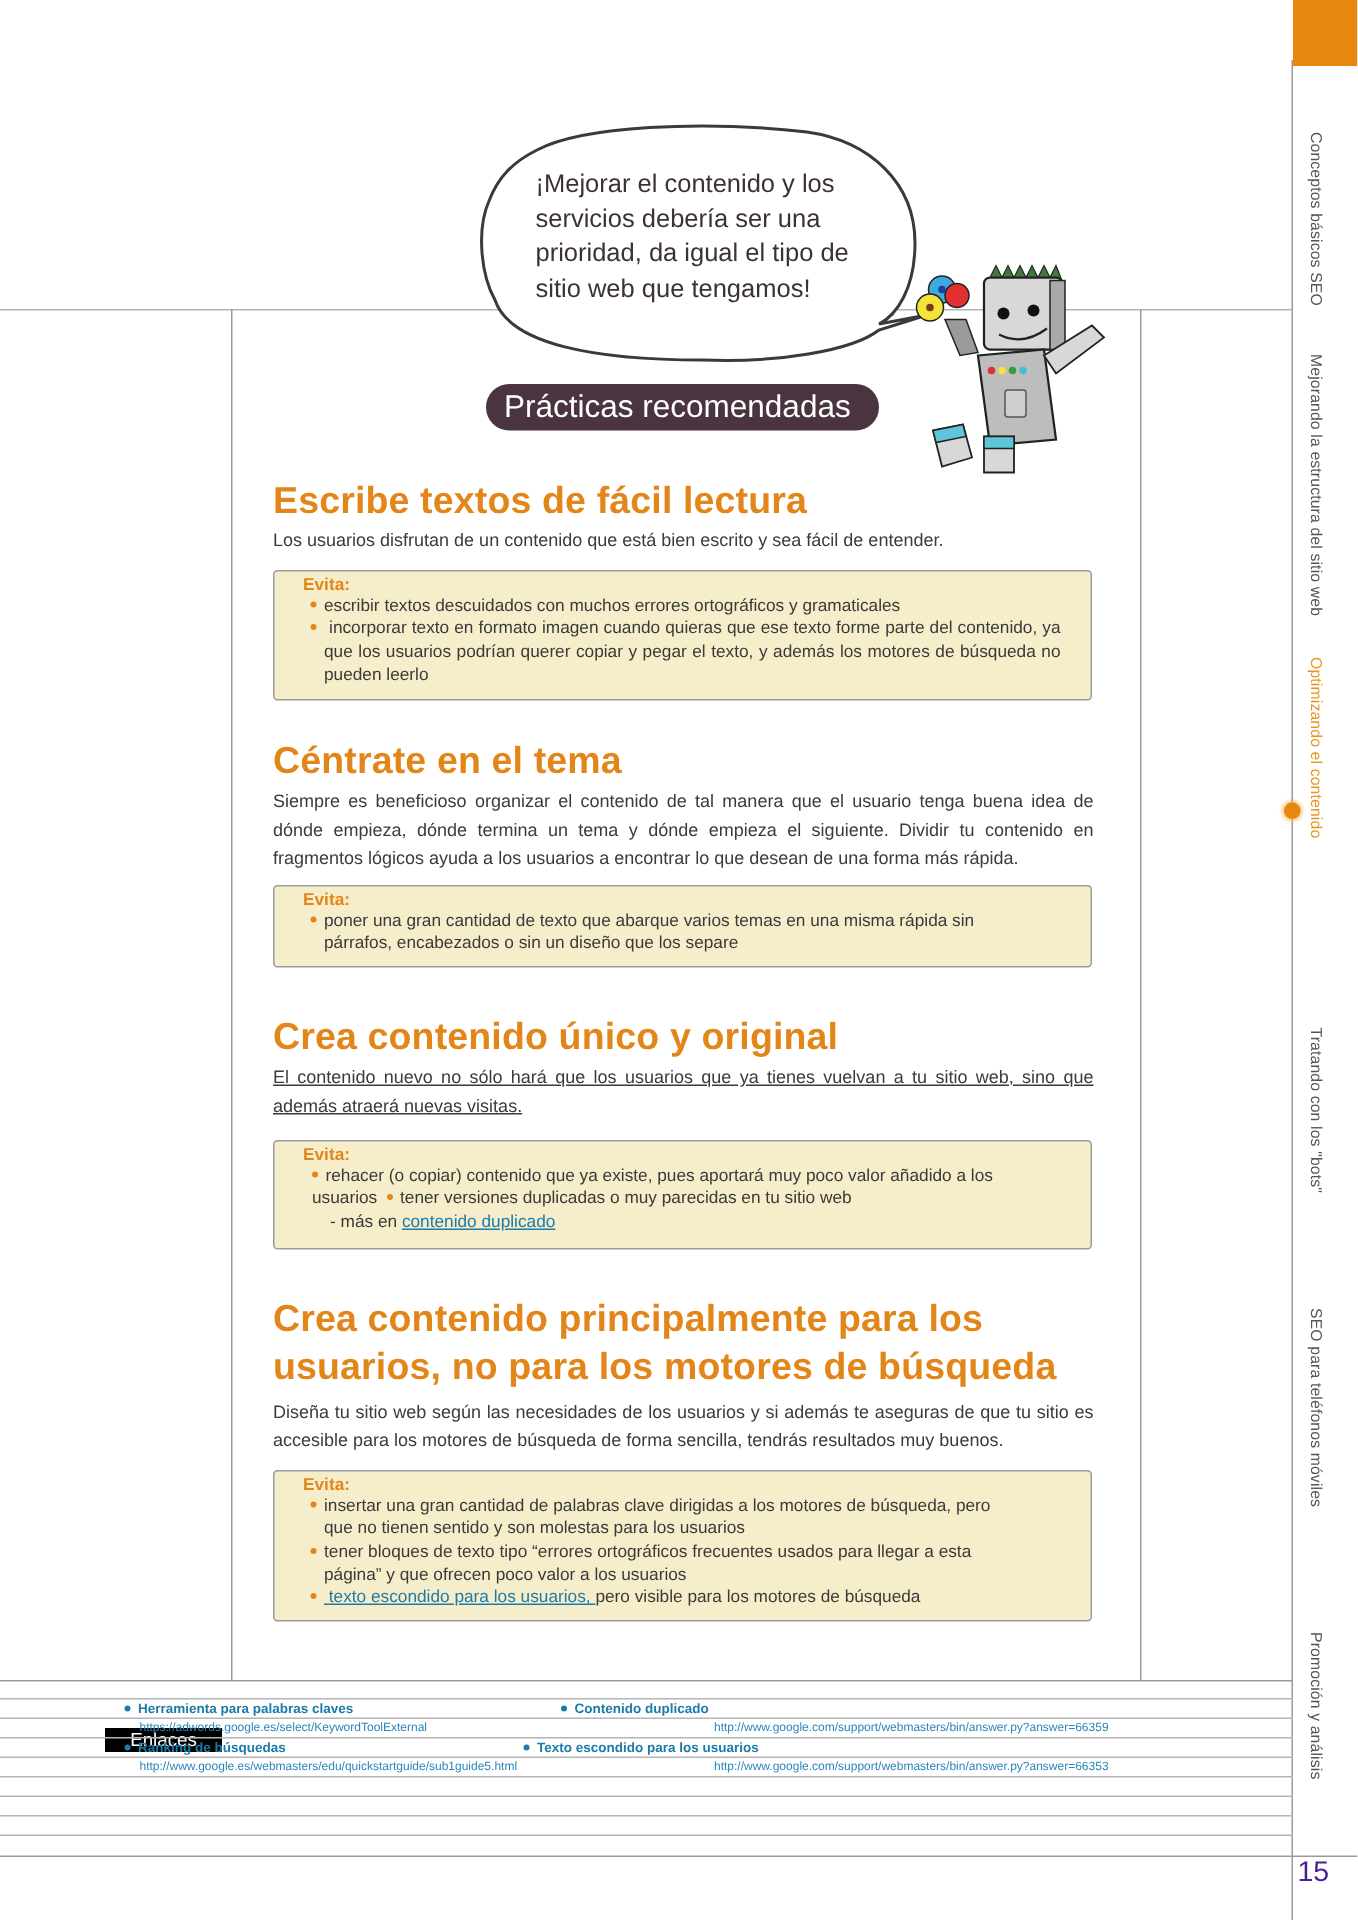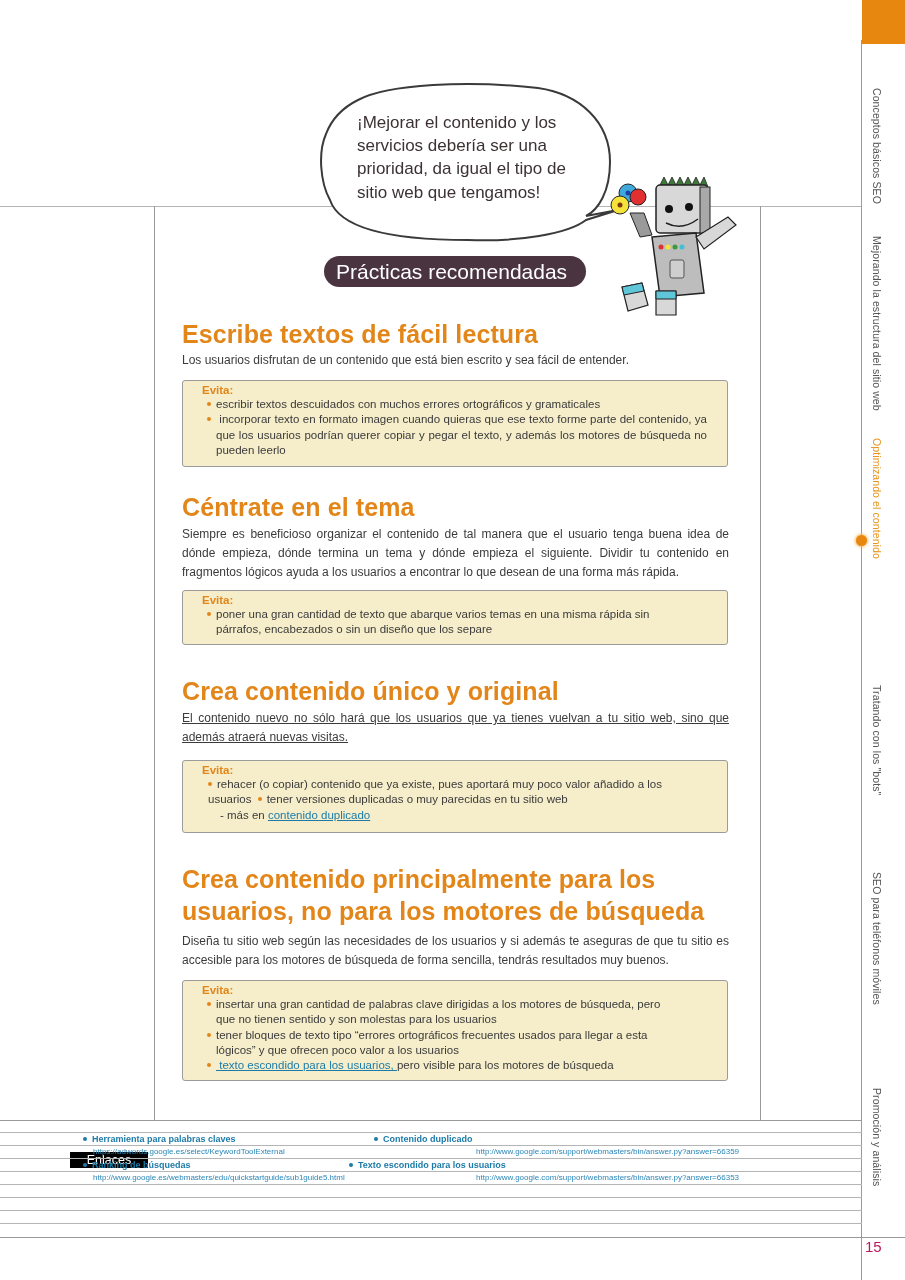--- a/index.html
+++ b/index.html
@@ -36,21 +36,21 @@
   .bullet { display:inline-block; width:4px; height:4px; border-radius:50%; background:#e3861a; vertical-align:middle; margin-right:5px; position:relative; top:-1px; }
   .link { color:#1c7ba8; text-decoration:underline; }
 
   
   .enlaces-tab { position:absolute; left:70px; top:1104px; width:78px; height:16px; background:#000; color:#fff; font-size:12.5px;
                  line-height:16px; text-align:center;margin-top:48px; }
   .lk-title { position:absolute; font-size:9px; font-weight:bold; color:#1c7ba8; line-height:12px; white-space:nowrap; }
   .lk-url { position:absolute; font-size:8px; color:#2a86b8; line-height:12px; white-space:nowrap; }
   .lk-dot { display:inline-block; width:4px; height:4px; border-radius:50%; background:#1c7ba8; margin-right:5px; vertical-align:middle; position:relative; top:-1px; }
 
-  .page-num { position:absolute; left:865px; top:1238px; font-size:15px; color:#be185d; }
+  .page-num { position:absolute; left:865px; top:1238px; font-size:19px; color:#4c1d95; }
 </style>
 </head>
 <body>
 
 <div class="hline" style="left:0;top:206px;width:862px;"></div>
 <div class="vline" style="left:154px;top:206px;height:914px;"></div>
 <div class="vline" style="left:760px;top:206px;height:914px;"></div>
 <div class="vline" style="left:861px;top:40px;height:1240px;"></div>
 
 <div class="side-orange"></div>
@@ -147,21 +147,21 @@
   </div>
 </div>
 
 <div class="section" style="top:863px;">
   <h2 class="h2">Crea contenido principalmente para los usuarios, no para los motores de búsqueda</h2>
   <p class="para" style="margin-top:5px;">Diseña tu sitio web según las necesidades de los usuarios y si además te aseguras de que tu sitio es accesible para los motores de búsqueda de forma sencilla, tendrás resultados muy buenos.</p>
 </div>
 <div class="evita" style="top:980px;height:101px;">
   <div class="evita-title">Evita:</div>
   <div class="evita-item" style="padding-right:30px;"><span class="bullet"></span><span>insertar una gran cantidad de palabras clave dirigidas a los motores de búsqueda, pero que no tienen sentido y son molestas para los usuarios</span></div>
-  <div class="evita-item" style="padding-right:40px;"><span class="bullet"></span><span>tener bloques de texto tipo “errores ortográficos frecuentes usados para llegar a esta lógicos” y que ofrecen poco valor a los usuarios</span></div>
+  <div class="evita-item" style="padding-right:40px;"><span class="bullet"></span><span>tener bloques de texto tipo “errores ortográficos frecuentes usados para llegar a esta página” y que ofrecen poco valor a los usuarios</span></div>
   <div class="evita-item"><span class="bullet"></span><a class="link" href="#"> texto escondido para los usuarios, </a><span>pero visible para los motores de búsqueda</span></div>
 </div>
 
 <div class="enlaces-tab">Enlaces</div>
 <div class="hline" style="left:0;top:1120px;width:862px;background:#9a9a9a;"></div>
 <div class="hline" style="left:0;top:1132px;width:862px;"></div>
 <div class="hline" style="left:0;top:1145px;width:862px;"></div>
 <div class="hline" style="left:0;top:1158px;width:862px;"></div>
 <div class="hline" style="left:0;top:1171px;width:862px;"></div>
 <div class="hline" style="left:0;top:1184px;width:862px;"></div>

